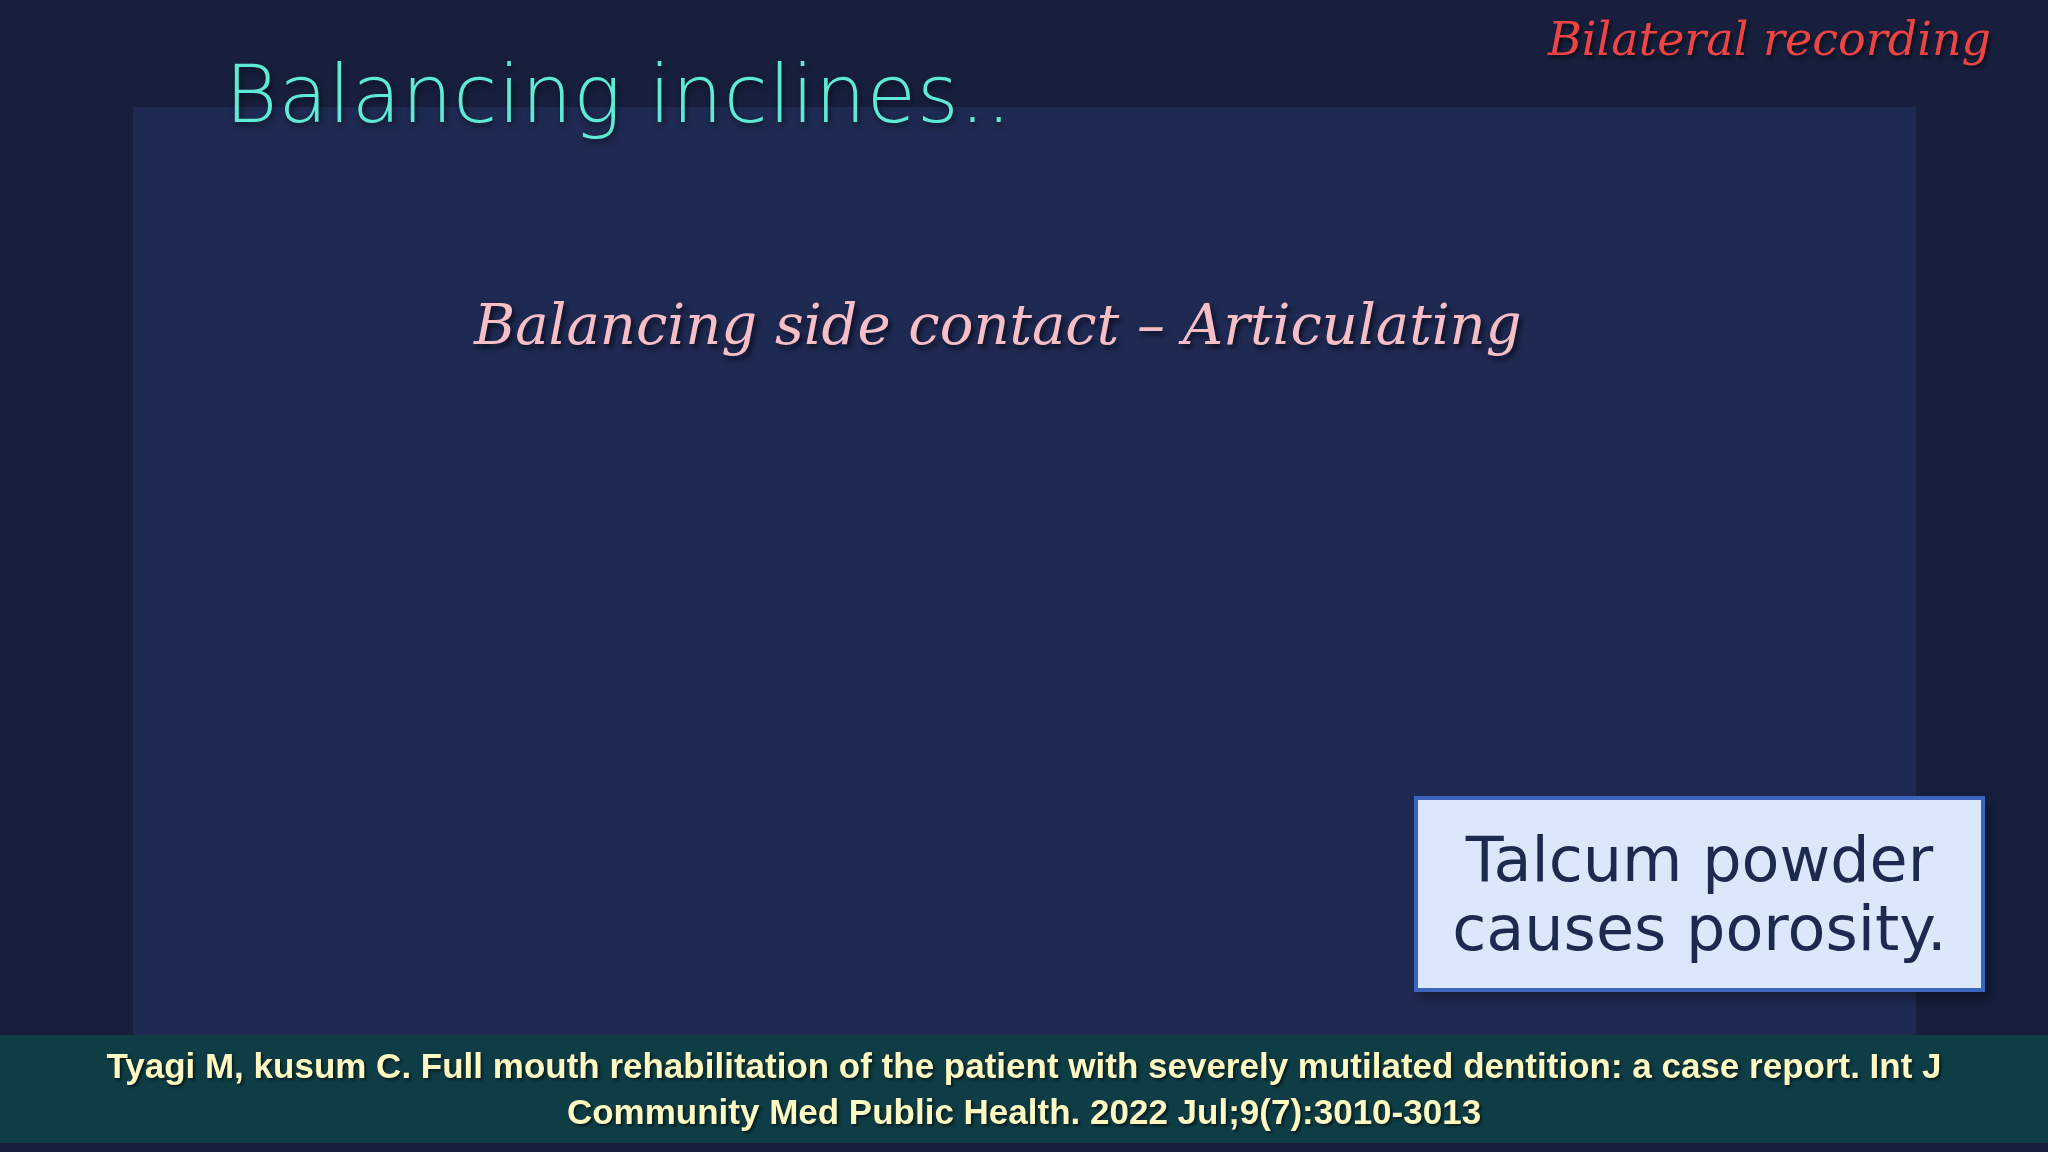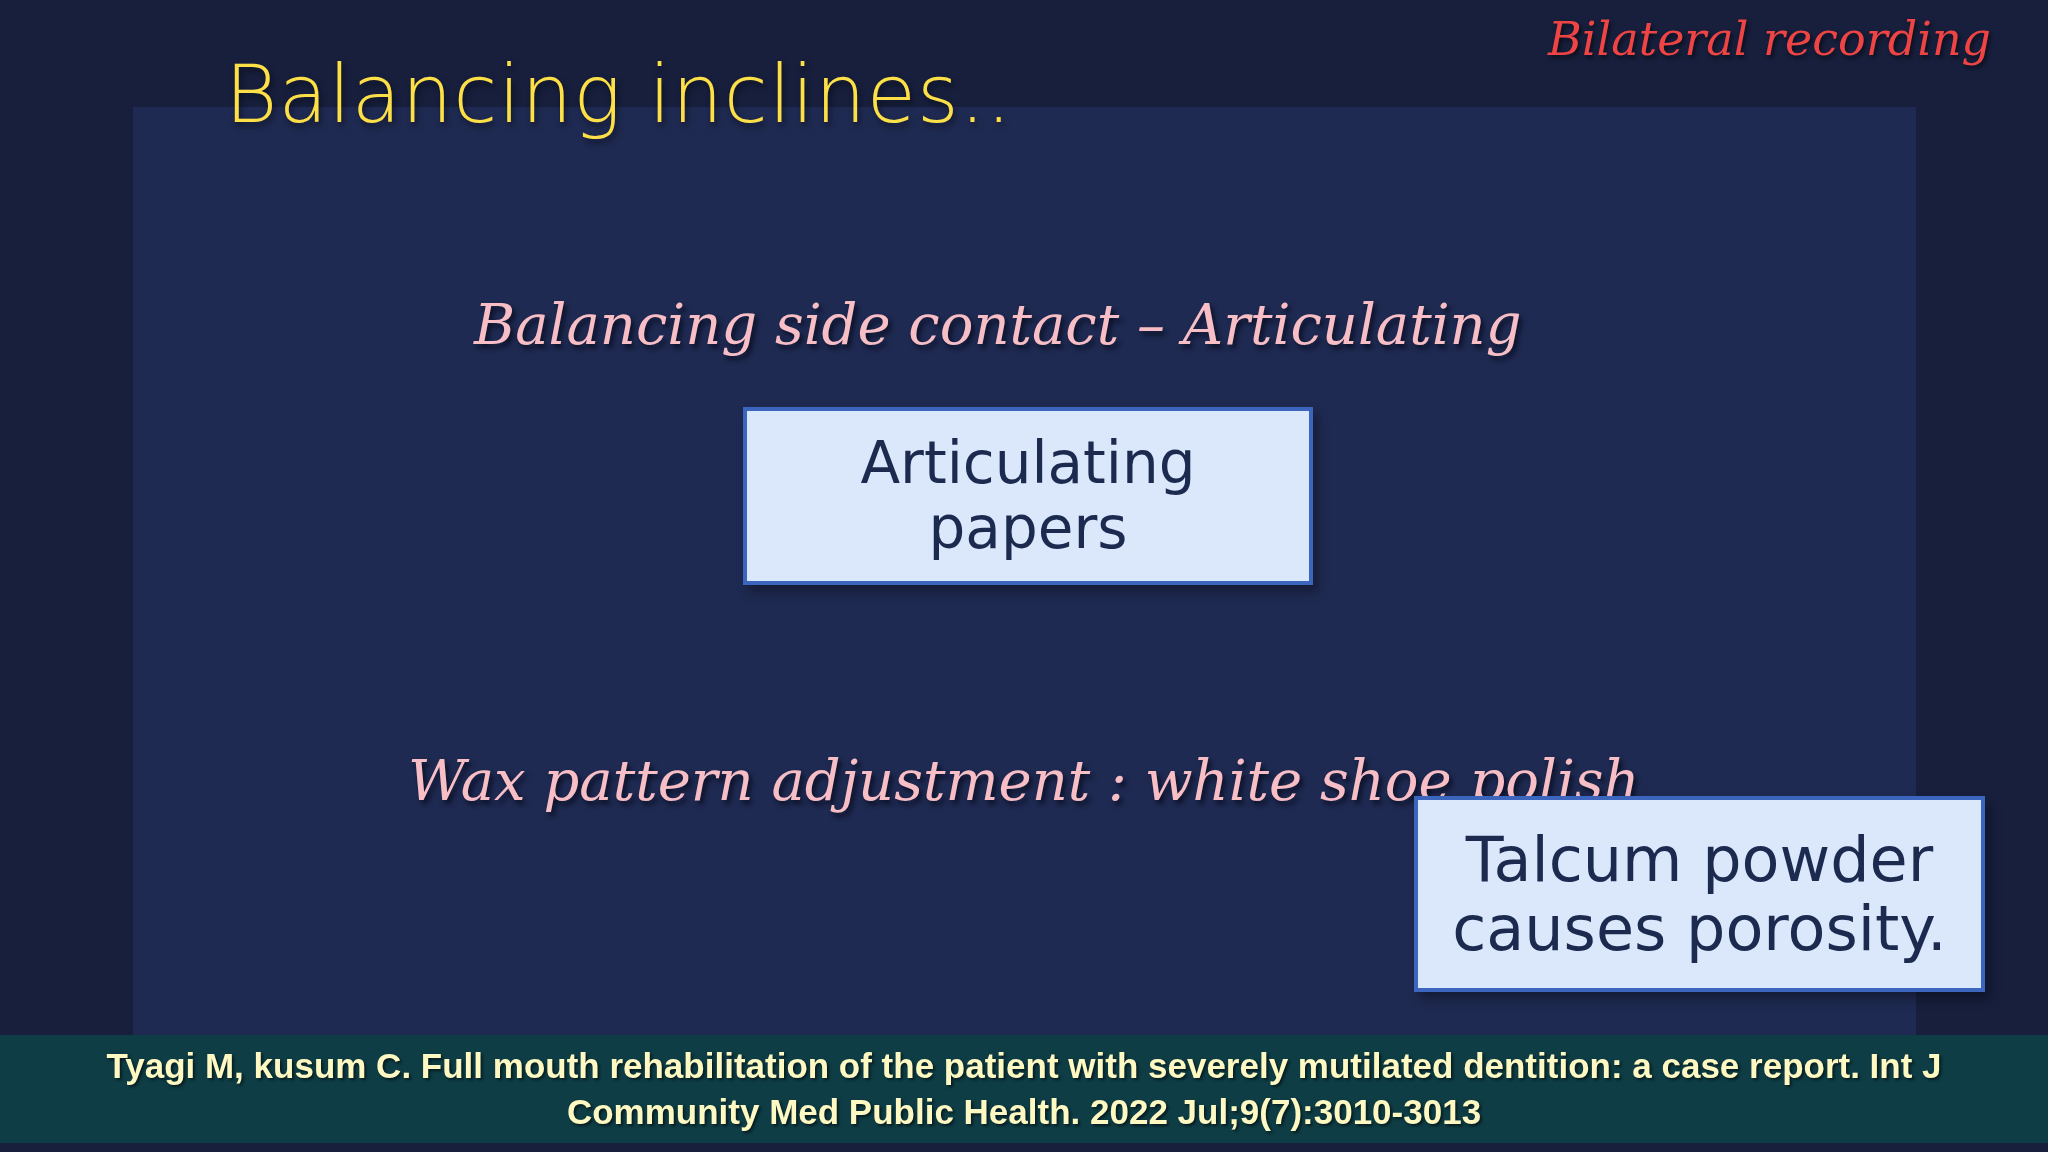--- a/index.html
+++ b/index.html
@@ -24,21 +24,21 @@
     background: #1f2a52;
   }
   .slide-title {
     position: absolute;
     left: 225px;
     top: 48px;
     font-family: "DejaVu Sans", "Liberation Sans", sans-serif;
     font-weight: 300;
     font-size: 80px;
     letter-spacing: 1px;
-    color: #fde047;
+    color: #5eead4;
     text-shadow: 2px 4px 6px rgba(0,0,0,0.55);
     white-space: nowrap;
   }
   .badge {
     position: absolute;
     right: 57px;
     top: 12px;
     font-family: "DejaVu Serif", "Liberation Serif", serif;
     font-style: italic;
     font-size: 46px;
@@ -123,25 +123,21 @@
 <div class="slide">
 
   <div class="inner-panel"></div>
 
   <div class="slide-title">Balancing inclines..</div>
 
   <div class="badge">Bilateral recording</div>
 
   <div class="pink-line first">Balancing side contact – Articulating</div>
 
-  <div class="callout articulating">
-    <span>Articulating papers</span>
-  </div>
 
-  <div class="pink-line second">Wax pattern adjustment : white shoe polish</div>
 
   <div class="callout talcum">
     <span>Talcum powder causes porosity.</span>
   </div>
 
   <div class="citation-bar">
     <div class="citation-line">Tyagi M, kusum C. Full mouth rehabilitation of the patient with severely mutilated dentition: a case report. Int J</div>
     <div class="citation-line">Community Med Public Health. 2022 Jul;9(7):3010-3013</div>
   </div>
 

